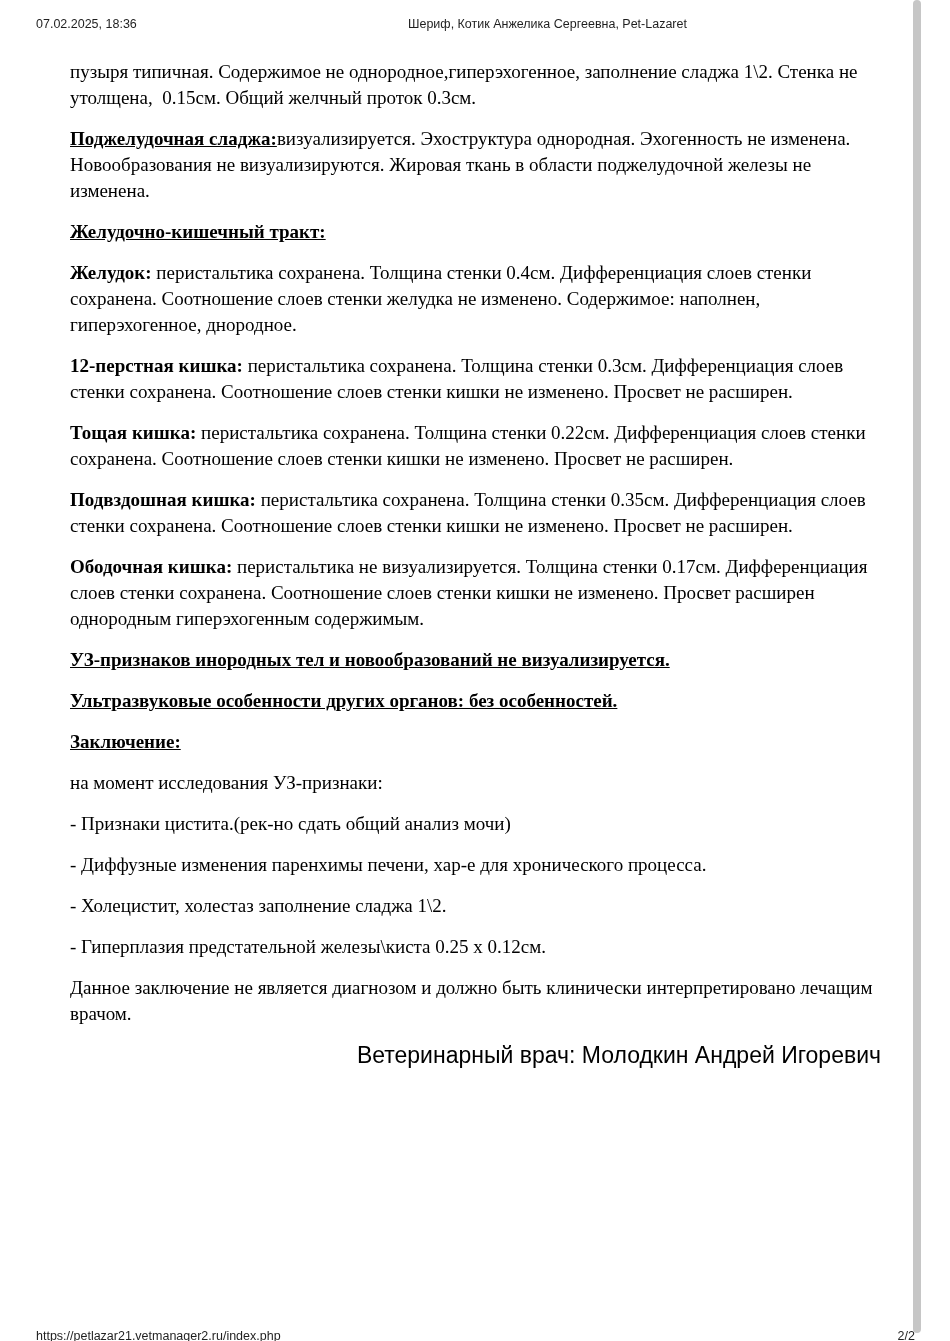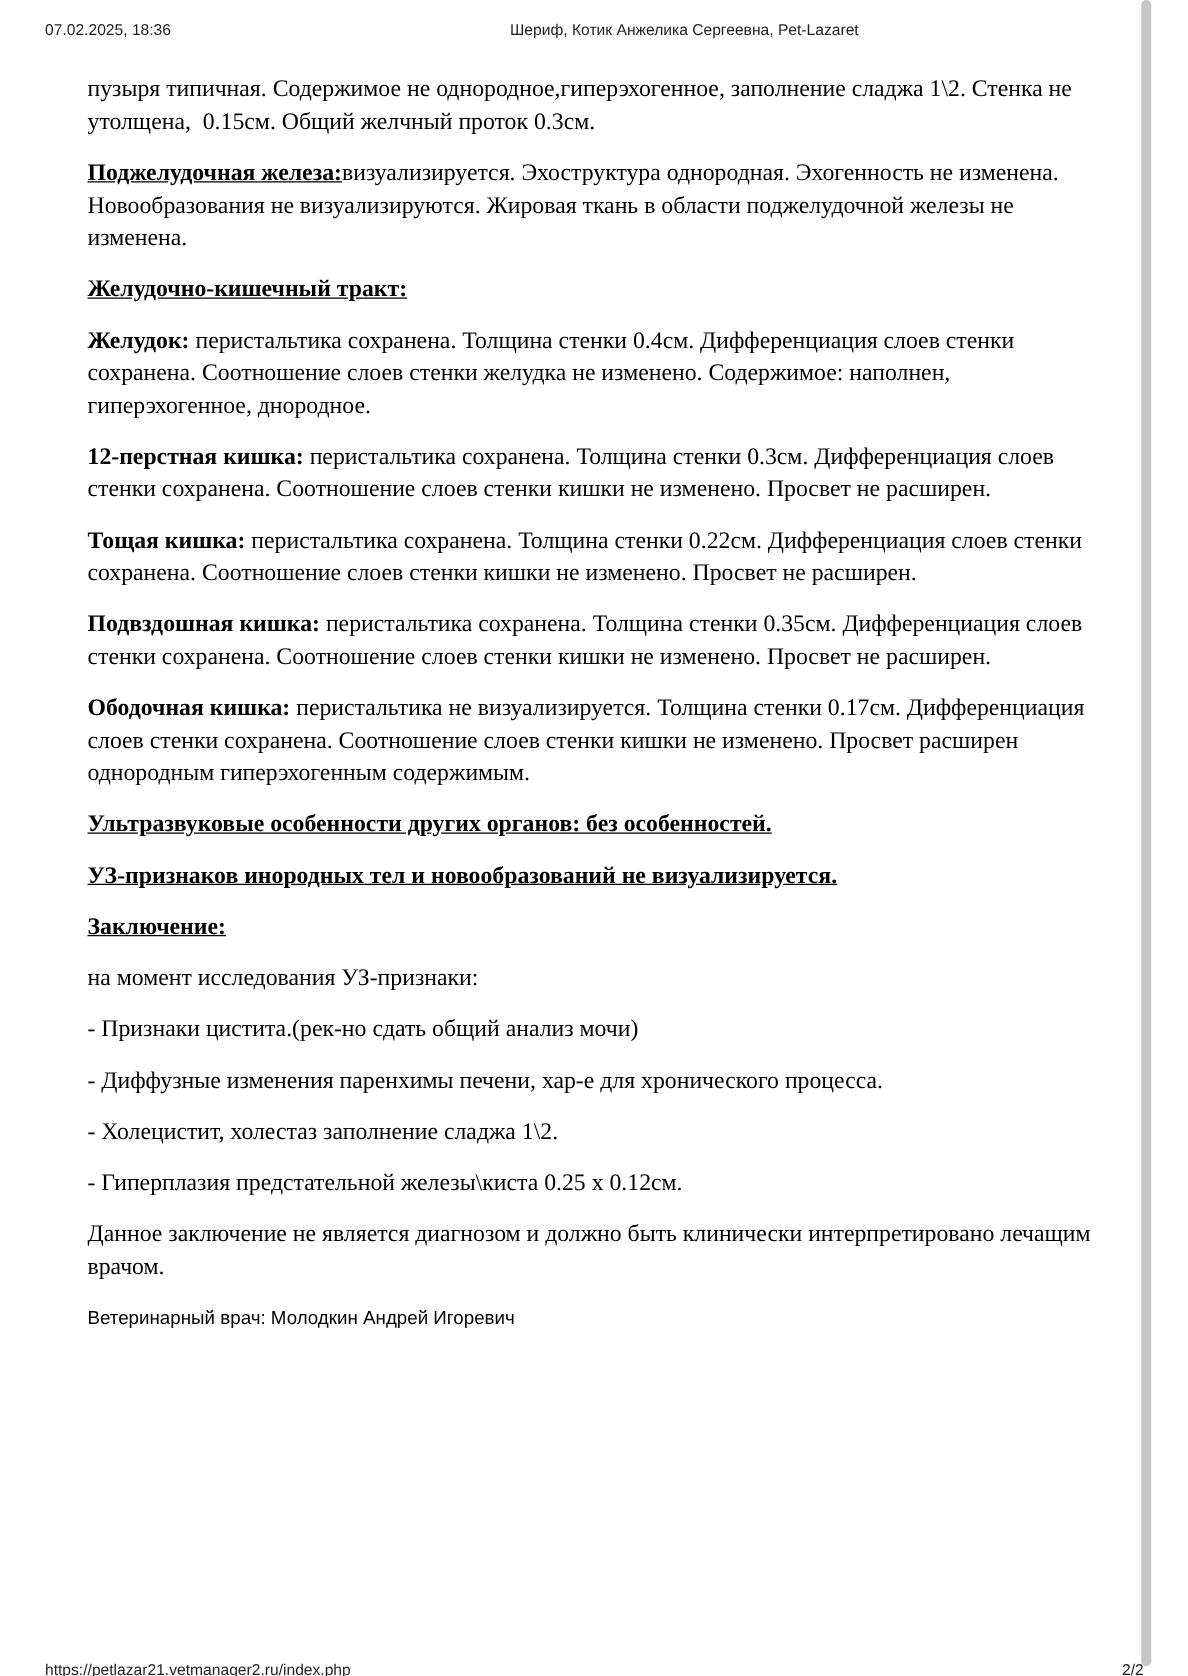--- a/index.html
+++ b/index.html
@@ -39,21 +39,22 @@
     line-height: 26px;
   }
   .doc p { margin: 15px; white-space: pre-wrap; }
   .gap { margin-top: 22px; }
   .b { font-weight: bold; }
   .bu { font-weight: bold; text-decoration: underline; }
   .bullet { margin-top: 20px; }
   .doctor {
     margin-top: 18px;
     font-family: "Liberation Sans", sans-serif;
-    font-size: 15px;
+    font-size: 23px;
+    text-align: right;
   }
 
   
   .scrollbar-track {
     position: absolute;
     right: 12px; top: 0; width: 18px; height: 1341px;
     background: transparent;
   }
   .scrollbar-thumb {
     position: absolute;
@@ -70,33 +71,33 @@
 
   <div class="print-header">
     <span class="print-datetime">07.02.2025, 18:36</span>
     <span class="print-title">Шериф, Котик Анжелика Сергеевна, Pet-Lazaret</span>
   </div>
 
   <div class="doc">
 
     <p>пузыря типичная. Содержимое не однородное,гиперэхогенное, заполнение сладжа 1\2. Стенка не утолщена,  0.15см. Общий желчный проток 0.3см.</p>
 
-    <p class="gap"><span class="bu">Поджелудочная железа:</span><span>визуализируется. Эхоструктура однородная. Эхогенность не изменена. Новообразования не визуализируются. Жировая ткань в области поджелудочной железы не изменена.</span></p>
+    <p class="gap"><span class="bu">Поджелудочная сладжа:</span><span>визуализируется. Эхоструктура однородная. Эхогенность не изменена. Новообразования не визуализируются. Жировая ткань в области поджелудочной железы не изменена.</span></p>
 
     <p class="gap bu">Желудочно-кишечный тракт:</p>
 
     <p><span class="b">Желудок:</span><span> перистальтика сохранена. Толщина стенки 0.4см. Дифференциация слоев стенки сохранена. Соотношение слоев стенки желудка не изменено. Содержимое: наполнен, гиперэхогенное, днородное.</span></p>
     <p><span class="b">12-перстная кишка:</span><span> перистальтика сохранена. Толщина стенки 0.3см. Дифференциация слоев стенки сохранена. Соотношение слоев стенки кишки не изменено. Просвет не расширен.</span></p>
     <p><span class="b">Тощая кишка:</span><span> перистальтика сохранена. Толщина стенки 0.22см. Дифференциация слоев стенки сохранена. Соотношение слоев стенки кишки не изменено. Просвет не расширен.</span></p>
     <p><span class="b">Подвздошная кишка:</span><span> перистальтика сохранена. Толщина стенки 0.35см. Дифференциация слоев стенки сохранена. Соотношение слоев стенки кишки не изменено. Просвет не расширен.</span></p>
     <p><span class="b">Ободочная кишка:</span><span> перистальтика не визуализируется. Толщина стенки 0.17см. Дифференциация слоев стенки сохранена. Соотношение слоев стенки кишки не изменено. Просвет расширен однородным гиперэхогенным содержимым.</span></p>
 
+    <p class="gap bu">УЗ-признаков инородных тел и новообразований не визуализируется.</p>
+
     <p class="gap bu">Ультразвуковые особенности других органов: без особенностей.</p>
-
-    <p class="gap bu">УЗ-признаков инородных тел и новообразований не визуализируется.</p>
 
     <p class="gap bu">Заключение:</p>
     <p>на момент исследования УЗ-признаки:</p>
 
     <p class="bullet">- Признаки цистита.(рек-но сдать общий анализ мочи)</p>
     <p class="bullet">- Диффузные изменения паренхимы печени, хар-е для хронического процесса.</p>
     <p class="bullet">- Холецистит, холестаз заполнение сладжа 1\2.</p>
     <p class="bullet">- Гиперплазия предстательной железы\киста 0.25 x 0.12см.</p>
 
     <p class="gap">Данное заключение не является диагнозом и должно быть клинически интерпретировано лечащим врачом.</p>

